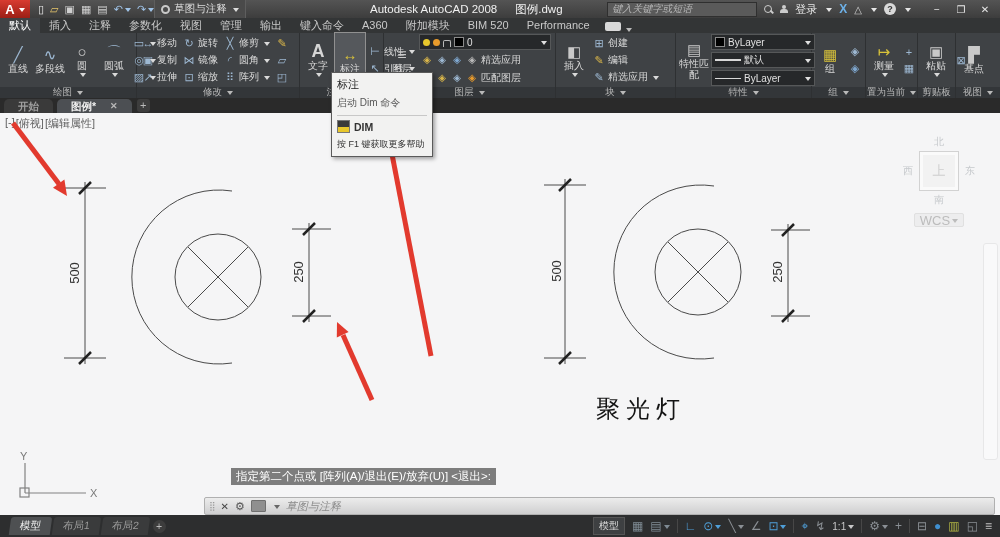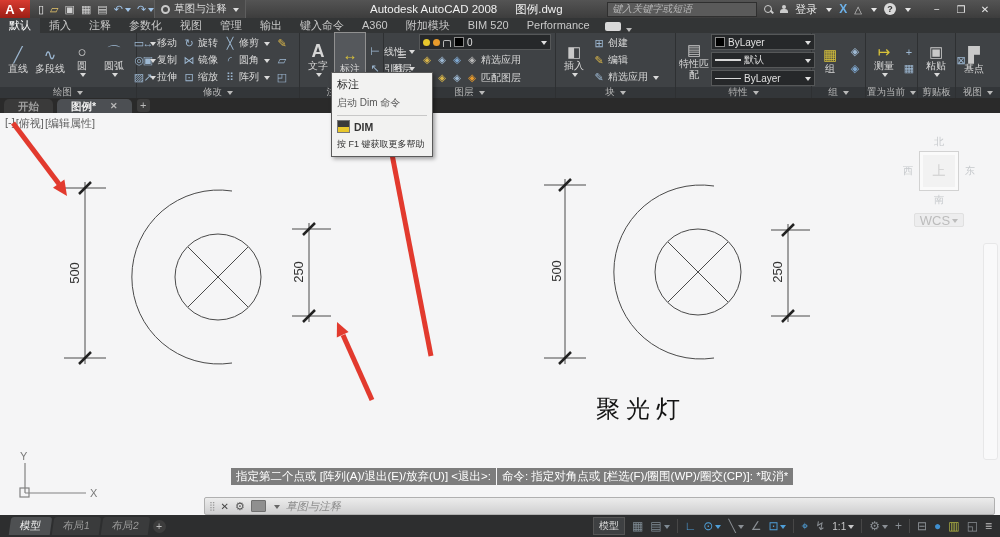--- a/index.html
+++ b/index.html
@@ -93,21 +93,21 @@
   .tooltip{position:absolute;left:331px;top:72px;width:90px;background:#f2f2f1;
         border:1px solid #5a5a5a;box-shadow:2px 2px 4px rgba(0,0,0,.35);z-index:50;
         font-size:10px;color:#333;padding:4px 5px 5px 5px;}
   .tt-title{font-size:11px;color:#222;margin-bottom:4px;}
   .tt-sub{color:#555;margin-bottom:5px;}
   .tt-sep{height:1px;background:#c8c8c8;margin:3px 0 4px 0;}
   .tt-cmd{display:flex;align-items:center;gap:4px;font-weight:bold;font-size:10.5px;margin-bottom:5px;}
   .dimico{width:11px;height:11px;background:linear-gradient(#3a3a3a 55%,#e8c72c 55%);border:1px solid #777;}
   .tt-help{font-size:9px;color:#333;white-space:nowrap;}
   
-  .cmd-history{position:absolute;left:231px;top:355px;display:flex;flex-direction:row;gap:1px;align-items:flex-start;}
+  .cmd-history{position:absolute;left:231px;top:355px;display:flex;flex-direction:column;gap:1px;align-items:flex-start;}
   .chl{background:rgba(108,108,108,.88);color:#fff;font-size:11.5px;padding:1px 5px;white-space:nowrap;}
   .cmdbar{position:absolute;left:204px;top:384px;width:791px;height:18px;
         background:linear-gradient(#ececec,#cfcfd0);border:1px solid #b0b0b0;border-radius:2px;
         display:flex;align-items:center;gap:6px;font-size:11px;color:#444;box-sizing:border-box;padding:0 4px;}
   .grip{color:#9a9a9a;font-size:9px;letter-spacing:-1px;}
   .cmd-x{color:#444;font-size:10px;}
   .wrench{color:#555;font-size:11px;}
   .cmd-ico{width:13px;height:10px;background:#8f8f8f;border:1px solid #6f6f6f;border-radius:1px;}
   .cmd-placeholder{font-style:italic;color:#8b8b8b;}
   
@@ -592,21 +592,20 @@
       <div>南</div>
       <div class="vc-wcs">
         <span>WCS</span>
           <i class="caret"></i>
       </div>
     </div>
     <div class="navghost"></div>
 
     <div class="cmd-history" id="cmd-history">
         <div class="chl">指定第二个点或 [阵列(A)/退出(E)/放弃(U)] &lt;退出&gt;:</div>
-        <div class="chl">命令: 指定对角点或 [栏选(F)/圈围(WP)/圈交(CP)]: *取消*</div>
       </div>
 
     <div class="cmdbar">
       <span class="grip">⣿</span>
       <span class="cmd-x">✕</span>
       <span class="wrench">⚙</span>
       <span class="cmd-ico"></span>
       <i class="caret" style="color:#666;"></i>
       <span class="cmd-placeholder">草图与注释</span>
     </div>

